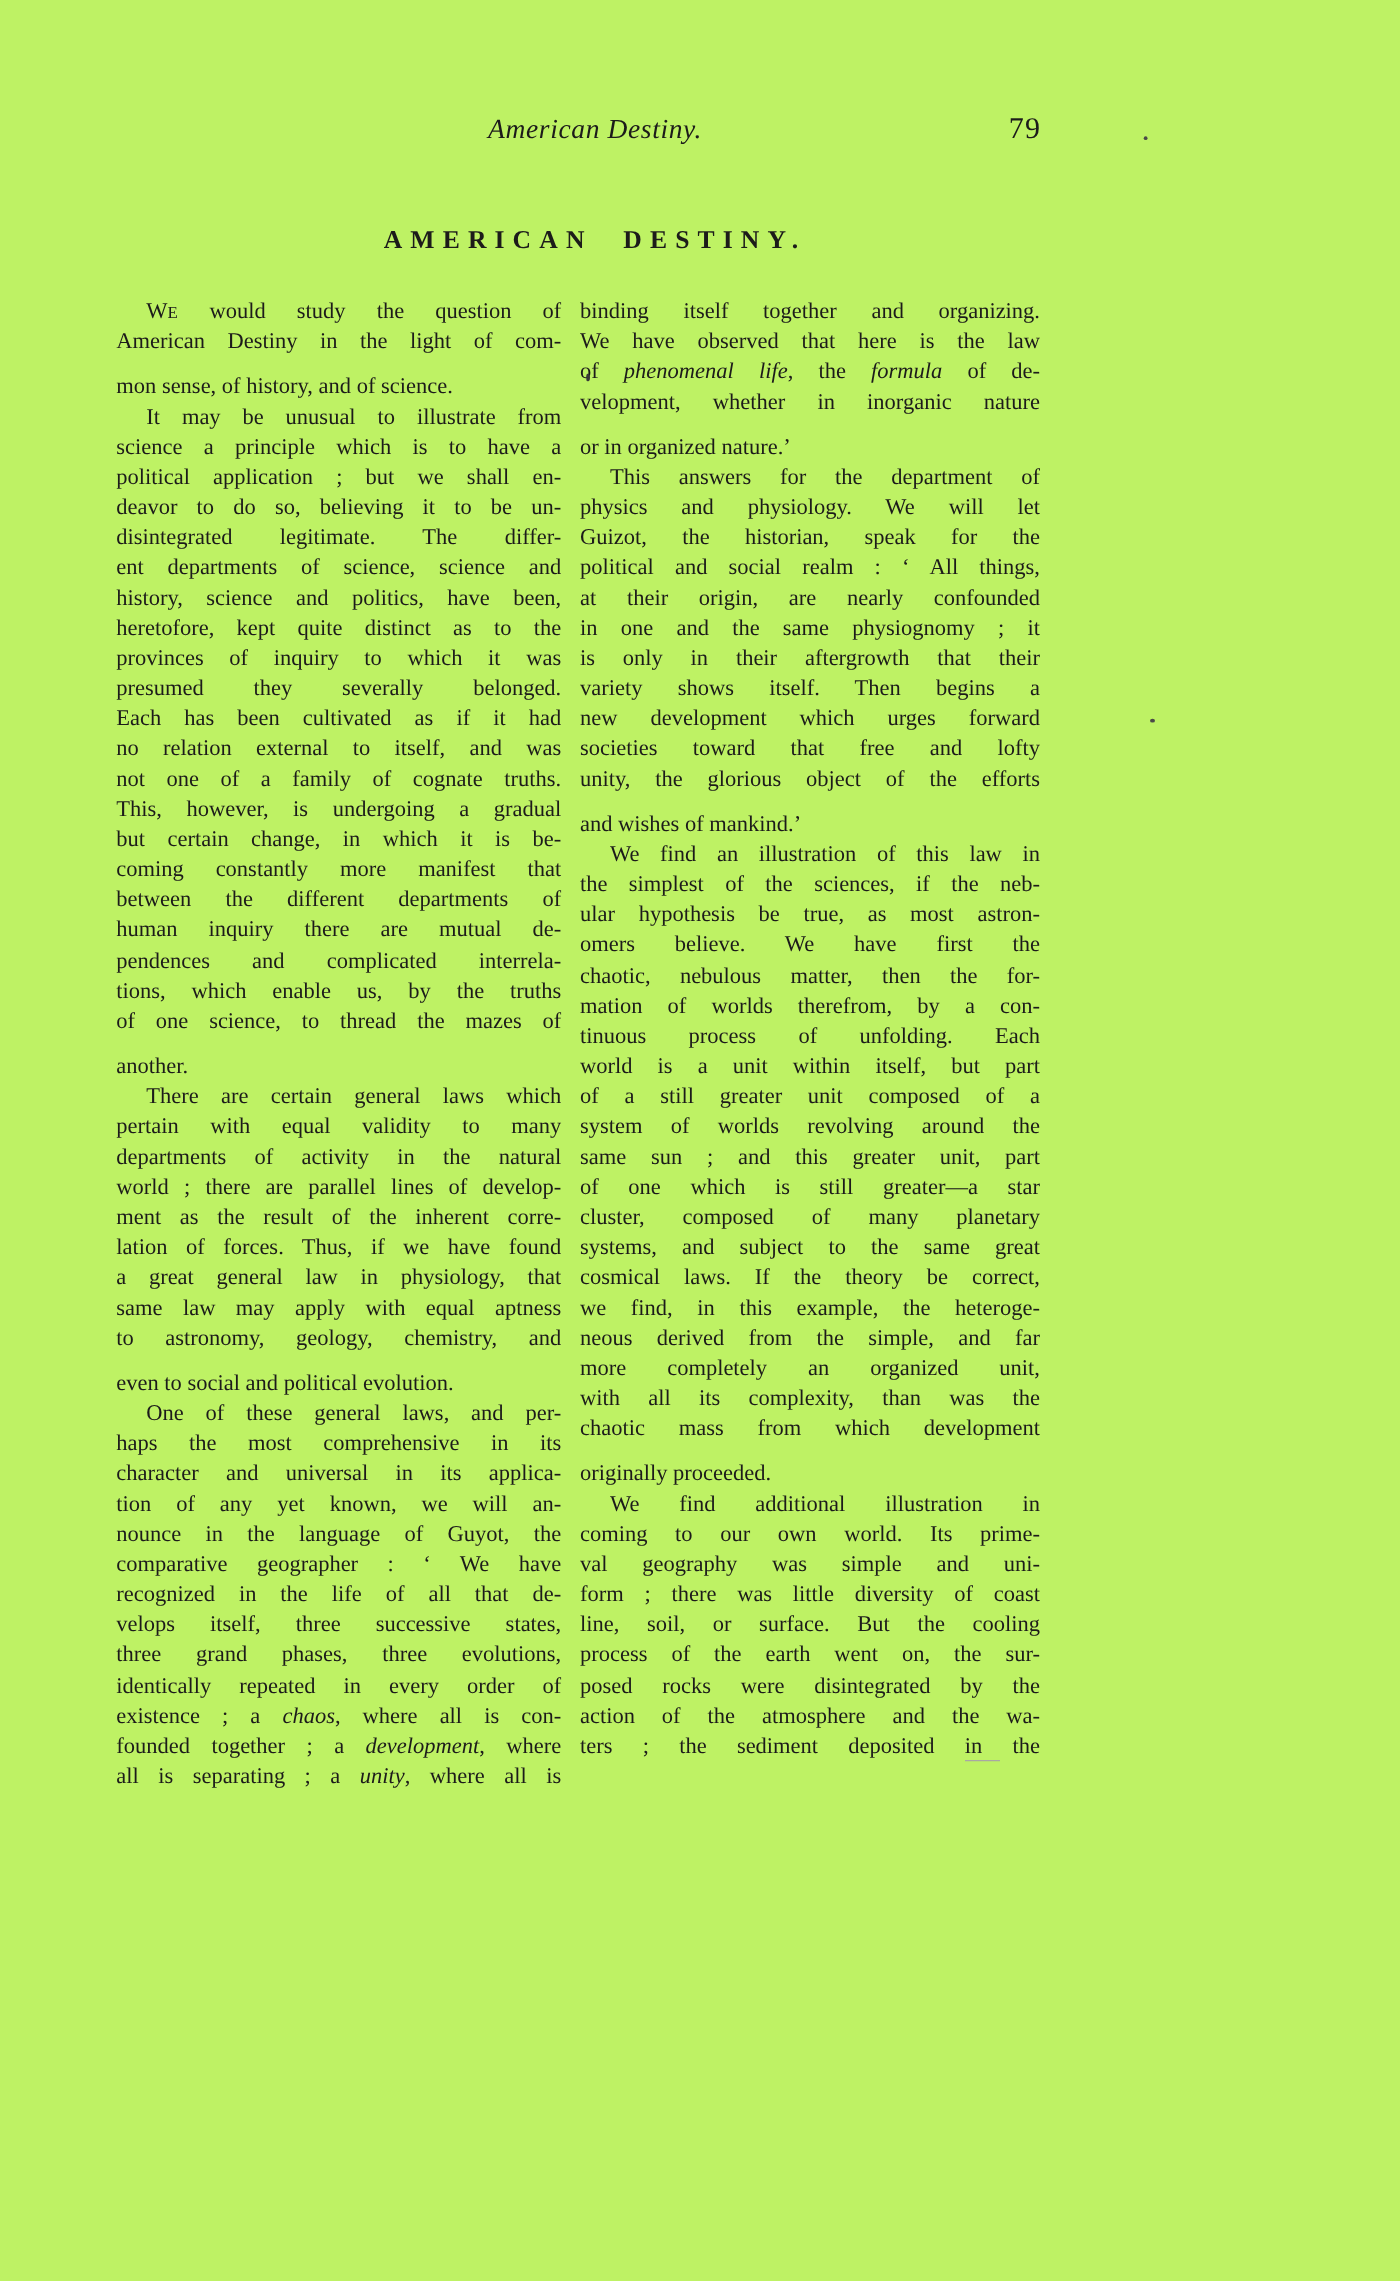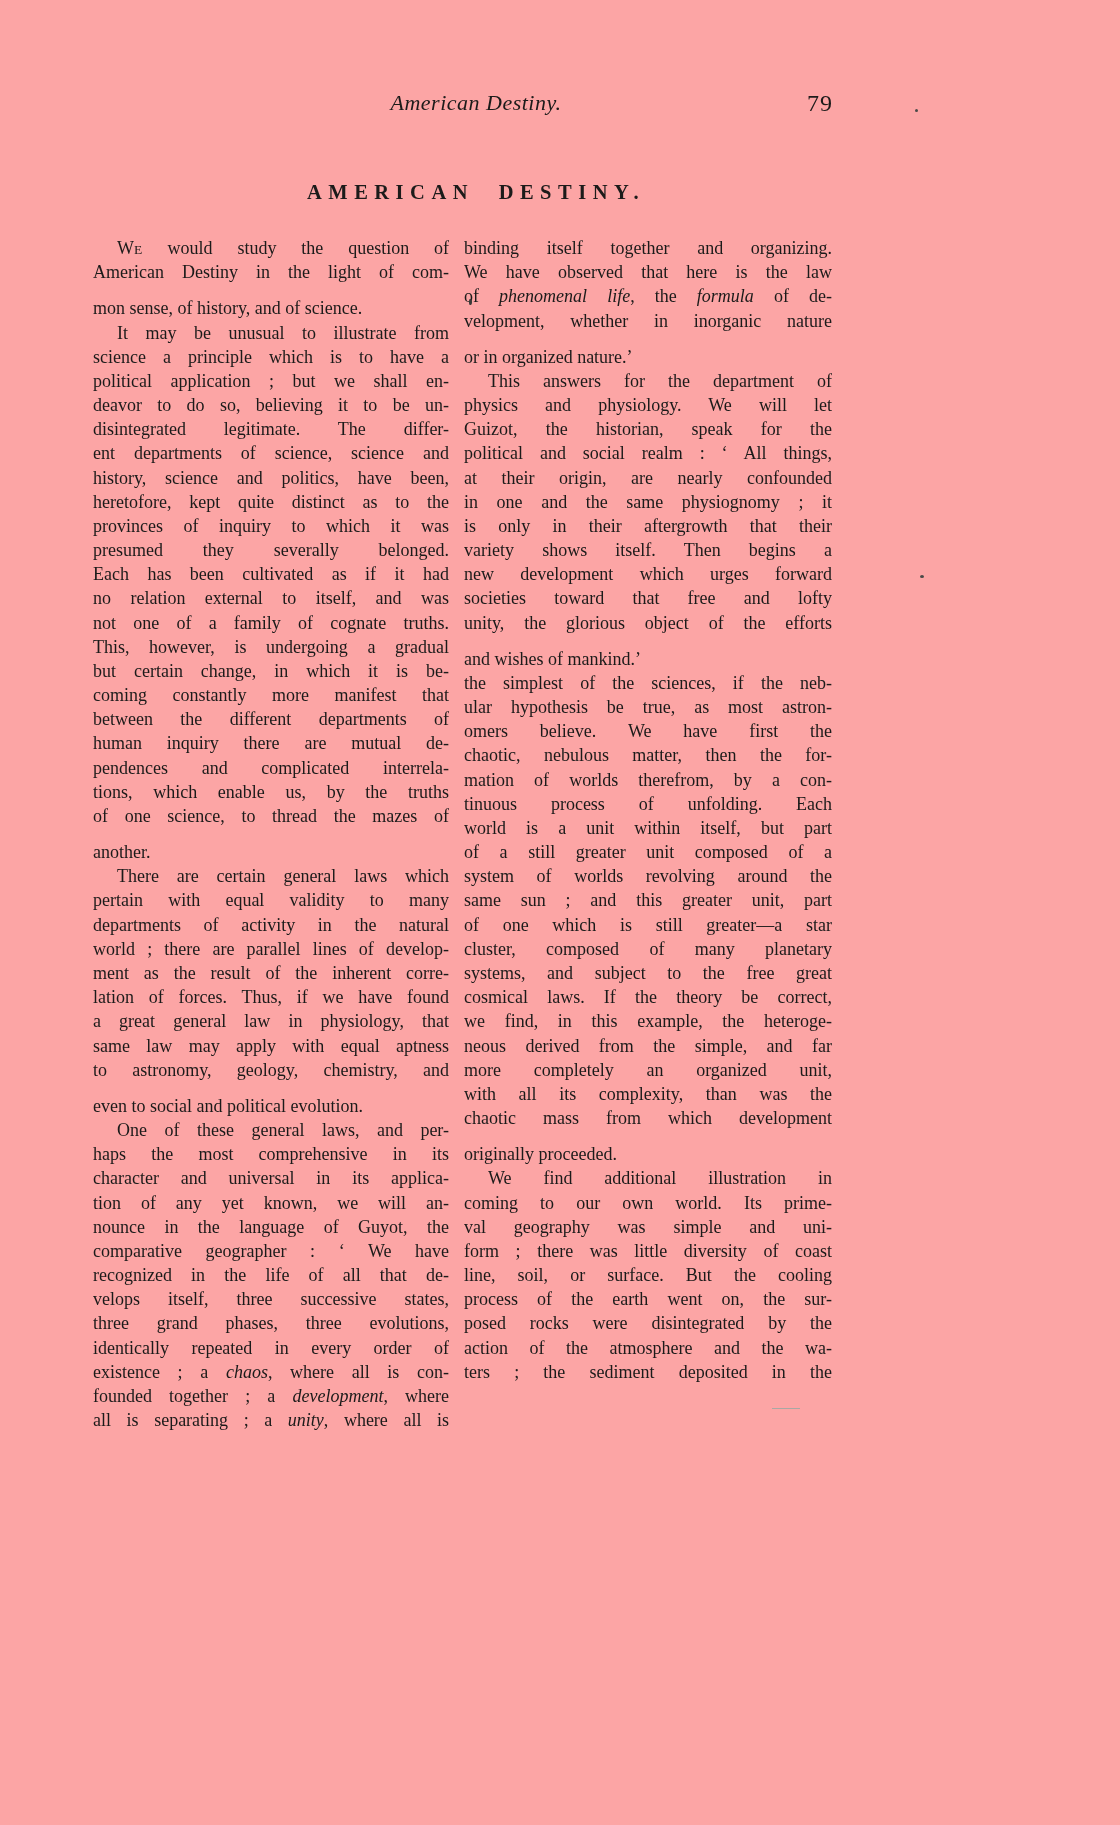--- a/index.html
+++ b/index.html
@@ -1,20 +1,20 @@
 <!DOCTYPE html>
 <html><head>
 <meta charset="utf-8">
 <style>
   html, body { margin: 0; padding: 0; background: #ffffff; }
   .page {
     position: relative;
     width: 1120px;
     height: 1825px;
-    background: #fca5a5;
+    background: #bef264;
     color: #1c1b1a;
     font-family: "Liberation Serif", serif;
     overflow: hidden;
   }
   .running-head {
     position: absolute;
     left: 107px;
     top: 90px;
     width: 738px;
     height: 34px;
@@ -148,33 +148,34 @@
         <div class="line">Guizot, the historian, speak for the</div>
         <div class="line">political and social realm : ‘ All things,</div>
         <div class="line">at their origin, are nearly confounded</div>
         <div class="line">in one and the same physiognomy ; it</div>
         <div class="line">is only in their aftergrowth that their</div>
         <div class="line">variety shows itself.  Then begins a</div>
         <div class="line">new development which urges forward</div>
         <div class="line">societies toward that free and lofty</div>
         <div class="line">unity, the glorious object of the efforts</div>
         <div class="line para-end">and wishes of mankind.’</div>
+        <div class="line indent">We find an illustration of this law in</div>
         <div class="line">the simplest of the sciences, if the neb-</div>
         <div class="line">ular hypothesis be true, as most astron-</div>
         <div class="line">omers believe.  We have first the</div>
         <div class="line">chaotic, nebulous matter, then the for-</div>
         <div class="line">mation of worlds therefrom, by a con-</div>
         <div class="line">tinuous process of unfolding.  Each</div>
         <div class="line">world is a unit within itself, but part</div>
         <div class="line">of a still greater unit composed of a</div>
         <div class="line">system of worlds revolving around the</div>
         <div class="line">same sun ; and this greater unit, part</div>
         <div class="line">of one which is still greater—a star</div>
         <div class="line">cluster, composed of many planetary</div>
-        <div class="line">systems, and subject to the free great</div>
+        <div class="line">systems, and subject to the same great</div>
         <div class="line">cosmical laws.  If the theory be correct,</div>
         <div class="line">we find, in this example, the heteroge-</div>
         <div class="line">neous derived from the simple, and far</div>
         <div class="line">more completely an organized unit,</div>
         <div class="line">with all its complexity, than was the</div>
         <div class="line">chaotic mass from which development</div>
         <div class="line para-end">originally proceeded.</div>
         <div class="line indent">We find additional illustration in</div>
         <div class="line">coming to our own world.  Its prime-</div>
         <div class="line">val geography was simple and uni-</div>

